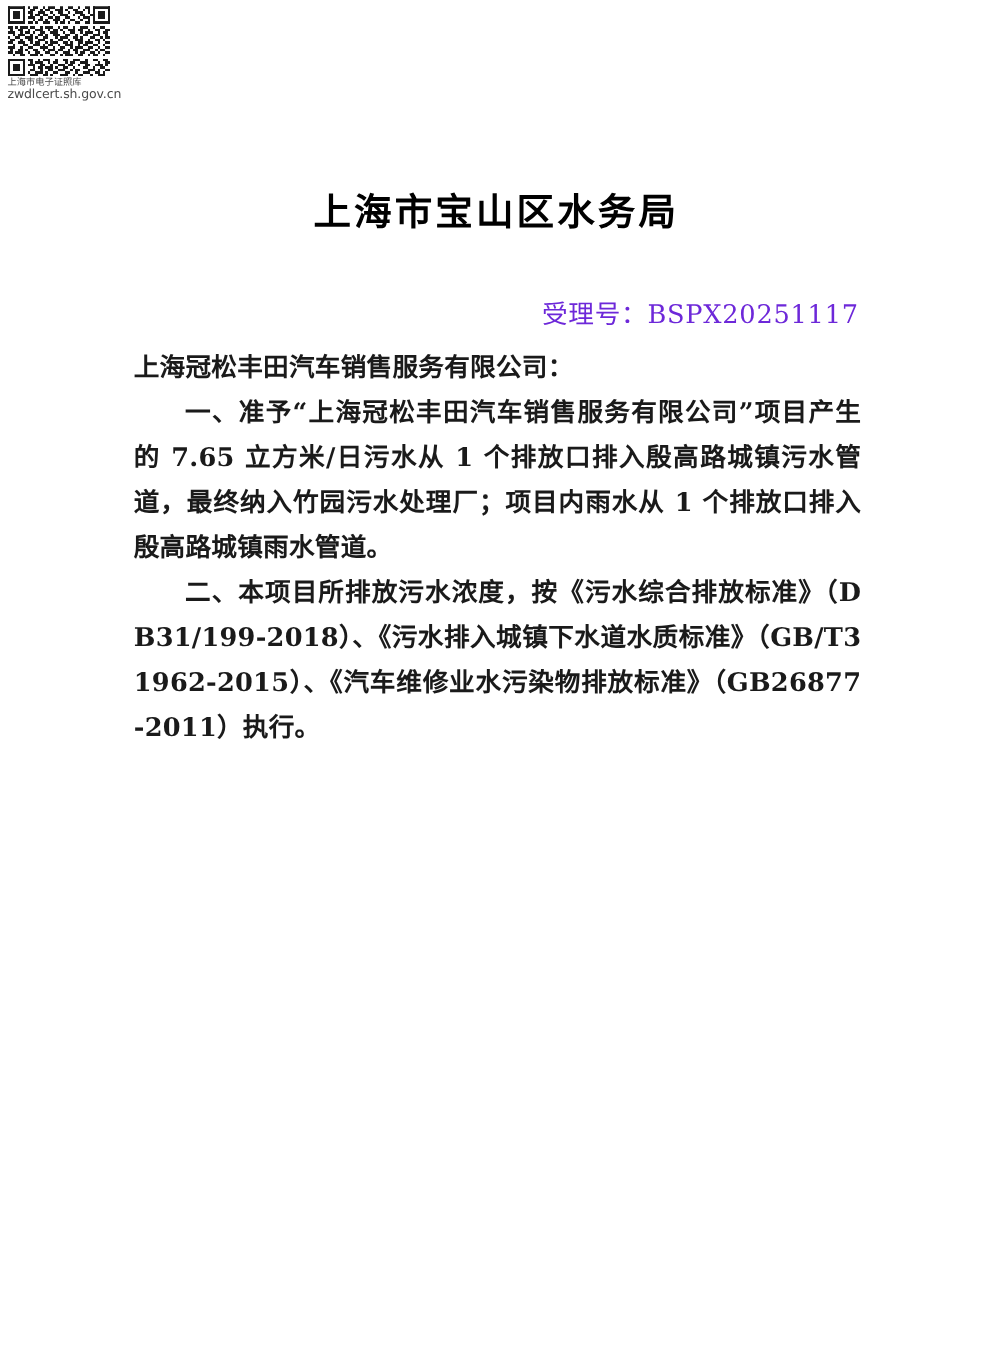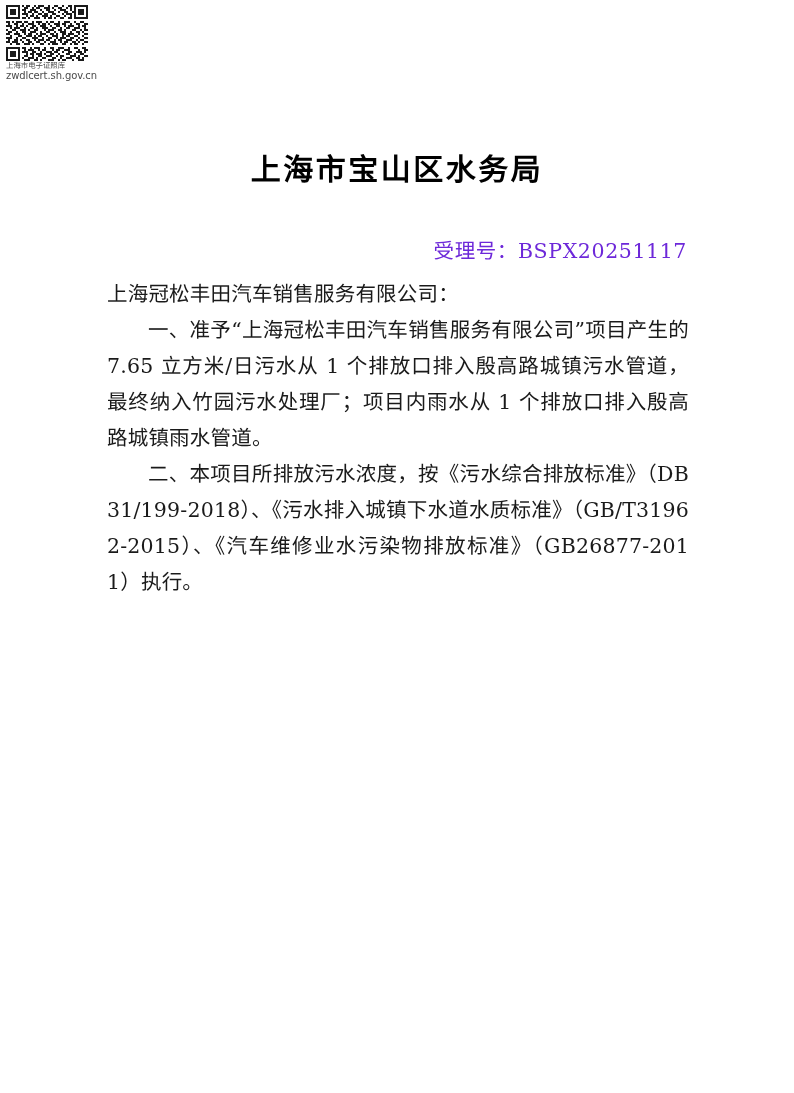--- a/index.html
+++ b/index.html
@@ -73,20 +73,21 @@
     color: #6d28d9;
     white-space: nowrap;
   }
 
   
   .body-block {
     position: absolute;
     left: 107px;
     top: 276px;
     width: 582px;
+    font-weight: bold;
   }
   .para {
     margin: 0;
     font-size: 20.5px;
     line-height: 36px;
     text-align: justify;
     text-align-last: left;
     text-justify: inter-character;
     letter-spacing: 0.2px;
     color: #1a1a1a;

